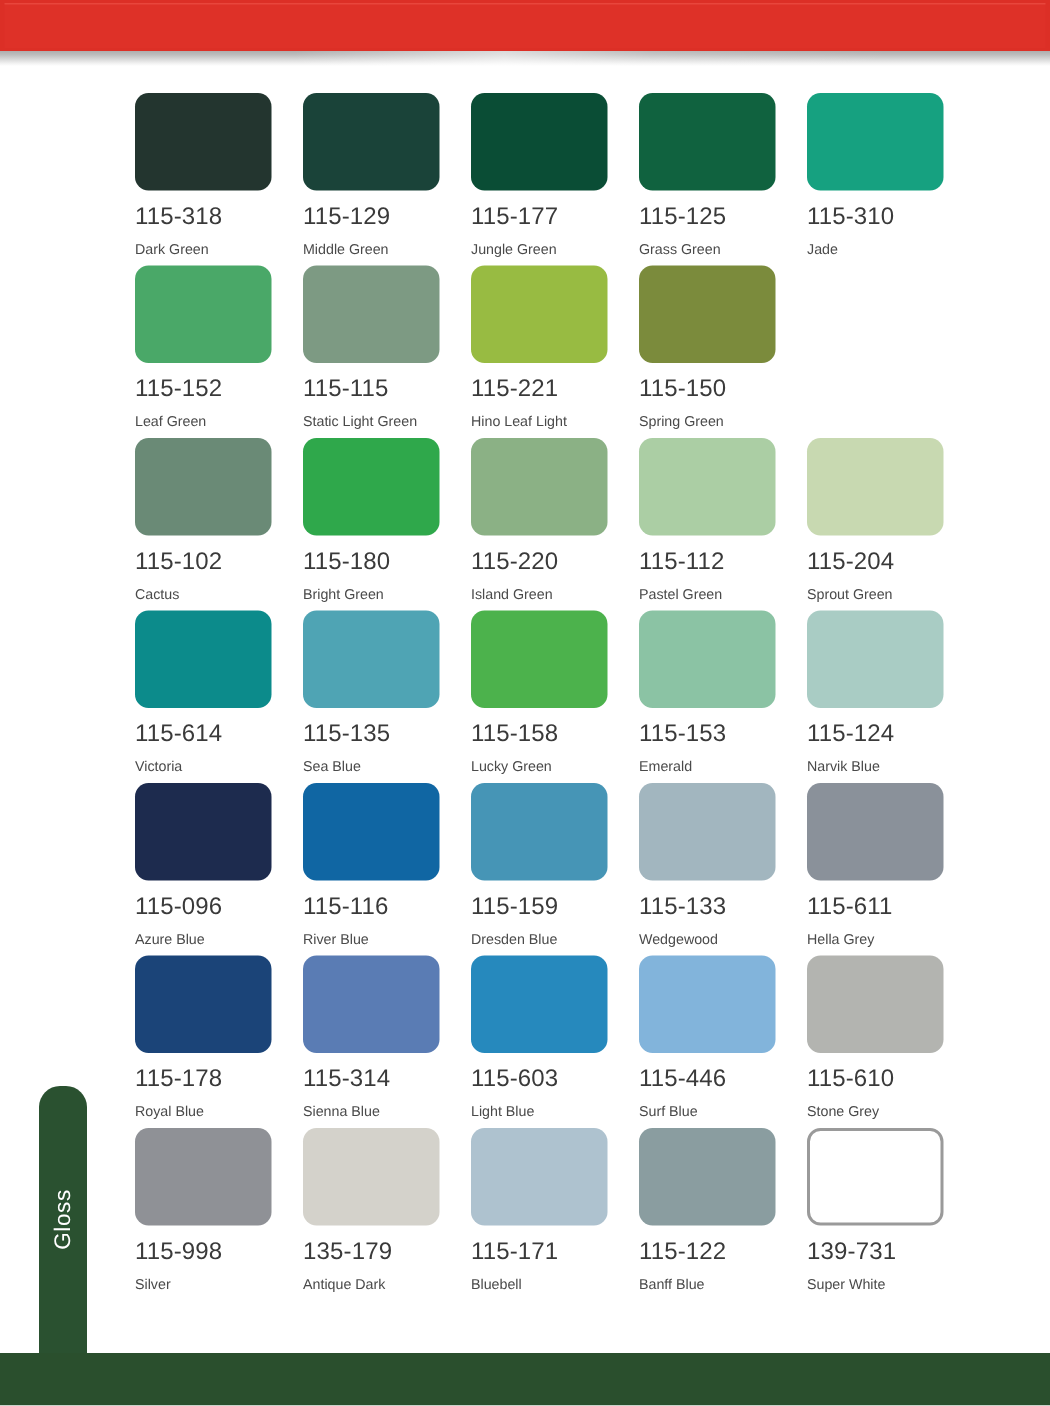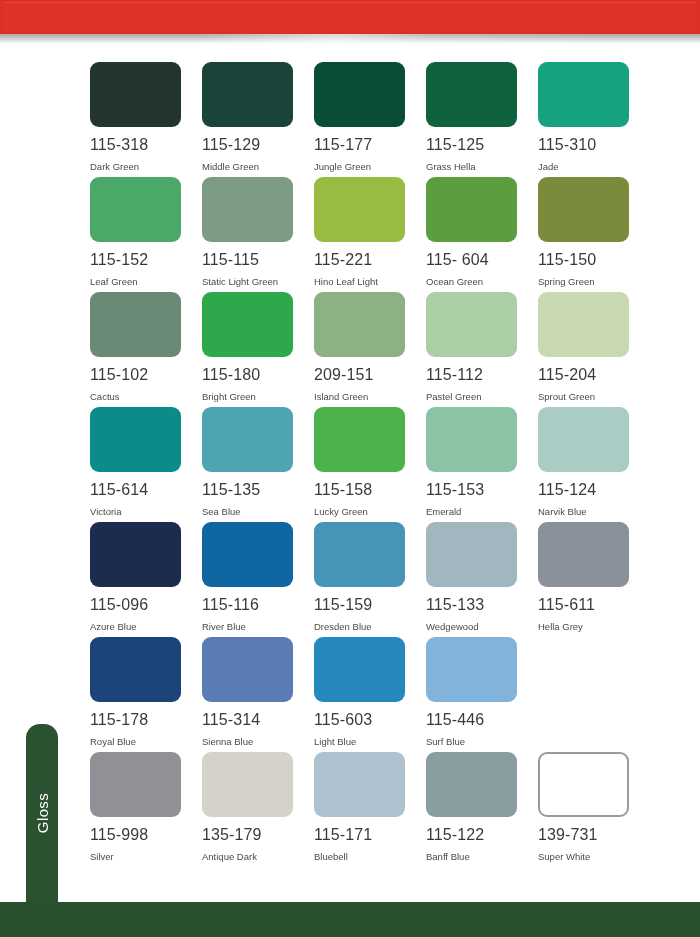--- a/index.html
+++ b/index.html
@@ -151,21 +151,21 @@
         <div class="name">Middle Green</div>
       </div>
       <div class="cell">
         <div class="swatch" style="background: rgb(10, 77, 53);"></div>
         <div class="code">115-177</div>
         <div class="name">Jungle Green</div>
       </div>
       <div class="cell">
         <div class="swatch" style="background: rgb(16, 98, 63);"></div>
         <div class="code">115-125</div>
-        <div class="name">Grass Hella</div>
+        <div class="name">Grass Green</div>
       </div>
       <div class="cell">
         <div class="swatch" style="background: rgb(22, 161, 128);"></div>
         <div class="code">115-310</div>
         <div class="name">Jade</div>
       </div>
     </div>
     <div class="row">
       <div class="cell">
         <div class="swatch" style="background: rgb(74, 168, 104);"></div>
@@ -176,44 +176,39 @@
         <div class="swatch" style="background: rgb(125, 154, 131);"></div>
         <div class="code">115-115</div>
         <div class="name">Static Light Green</div>
       </div>
       <div class="cell">
         <div class="swatch" style="background: rgb(152, 187, 66);"></div>
         <div class="code">115-221</div>
         <div class="name">Hino Leaf Light</div>
       </div>
       <div class="cell">
-        <div class="swatch" style="background: rgb(90, 158, 64);"></div>
-        <div class="code">115- 604</div>
-        <div class="name">Ocean Green</div>
-      </div>
-      <div class="cell">
         <div class="swatch" style="background: rgb(123, 139, 60);"></div>
         <div class="code">115-150</div>
         <div class="name">Spring Green</div>
       </div>
     </div>
     <div class="row">
       <div class="cell">
         <div class="swatch" style="background: rgb(106, 138, 118);"></div>
         <div class="code">115-102</div>
         <div class="name">Cactus</div>
       </div>
       <div class="cell">
         <div class="swatch" style="background: rgb(47, 168, 75);"></div>
         <div class="code">115-180</div>
         <div class="name">Bright Green</div>
       </div>
       <div class="cell">
         <div class="swatch" style="background: rgb(139, 177, 133);"></div>
-        <div class="code">209-151</div>
+        <div class="code">115-220</div>
         <div class="name">Island Green</div>
       </div>
       <div class="cell">
         <div class="swatch" style="background: rgb(171, 206, 164);"></div>
         <div class="code">115-112</div>
         <div class="name">Pastel Green</div>
       </div>
       <div class="cell">
         <div class="swatch" style="background: rgb(200, 217, 177);"></div>
         <div class="code">115-204</div>
@@ -288,20 +283,25 @@
       <div class="cell">
         <div class="swatch" style="background: rgb(38, 137, 189);"></div>
         <div class="code">115-603</div>
         <div class="name">Light Blue</div>
       </div>
       <div class="cell">
         <div class="swatch" style="background: rgb(130, 180, 219);"></div>
         <div class="code">115-446</div>
         <div class="name">Surf Blue</div>
       </div>
+      <div class="cell">
+        <div class="swatch" style="background: rgb(179, 180, 176);"></div>
+        <div class="code">115-610</div>
+        <div class="name">Stone Grey</div>
+      </div>
     </div>
     <div class="row">
       <div class="cell">
         <div class="swatch" style="background: rgb(143, 145, 150);"></div>
         <div class="code">115-998</div>
         <div class="name">Silver</div>
       </div>
       <div class="cell">
         <div class="swatch" style="background: rgb(212, 210, 203);"></div>
         <div class="code">135-179</div>

